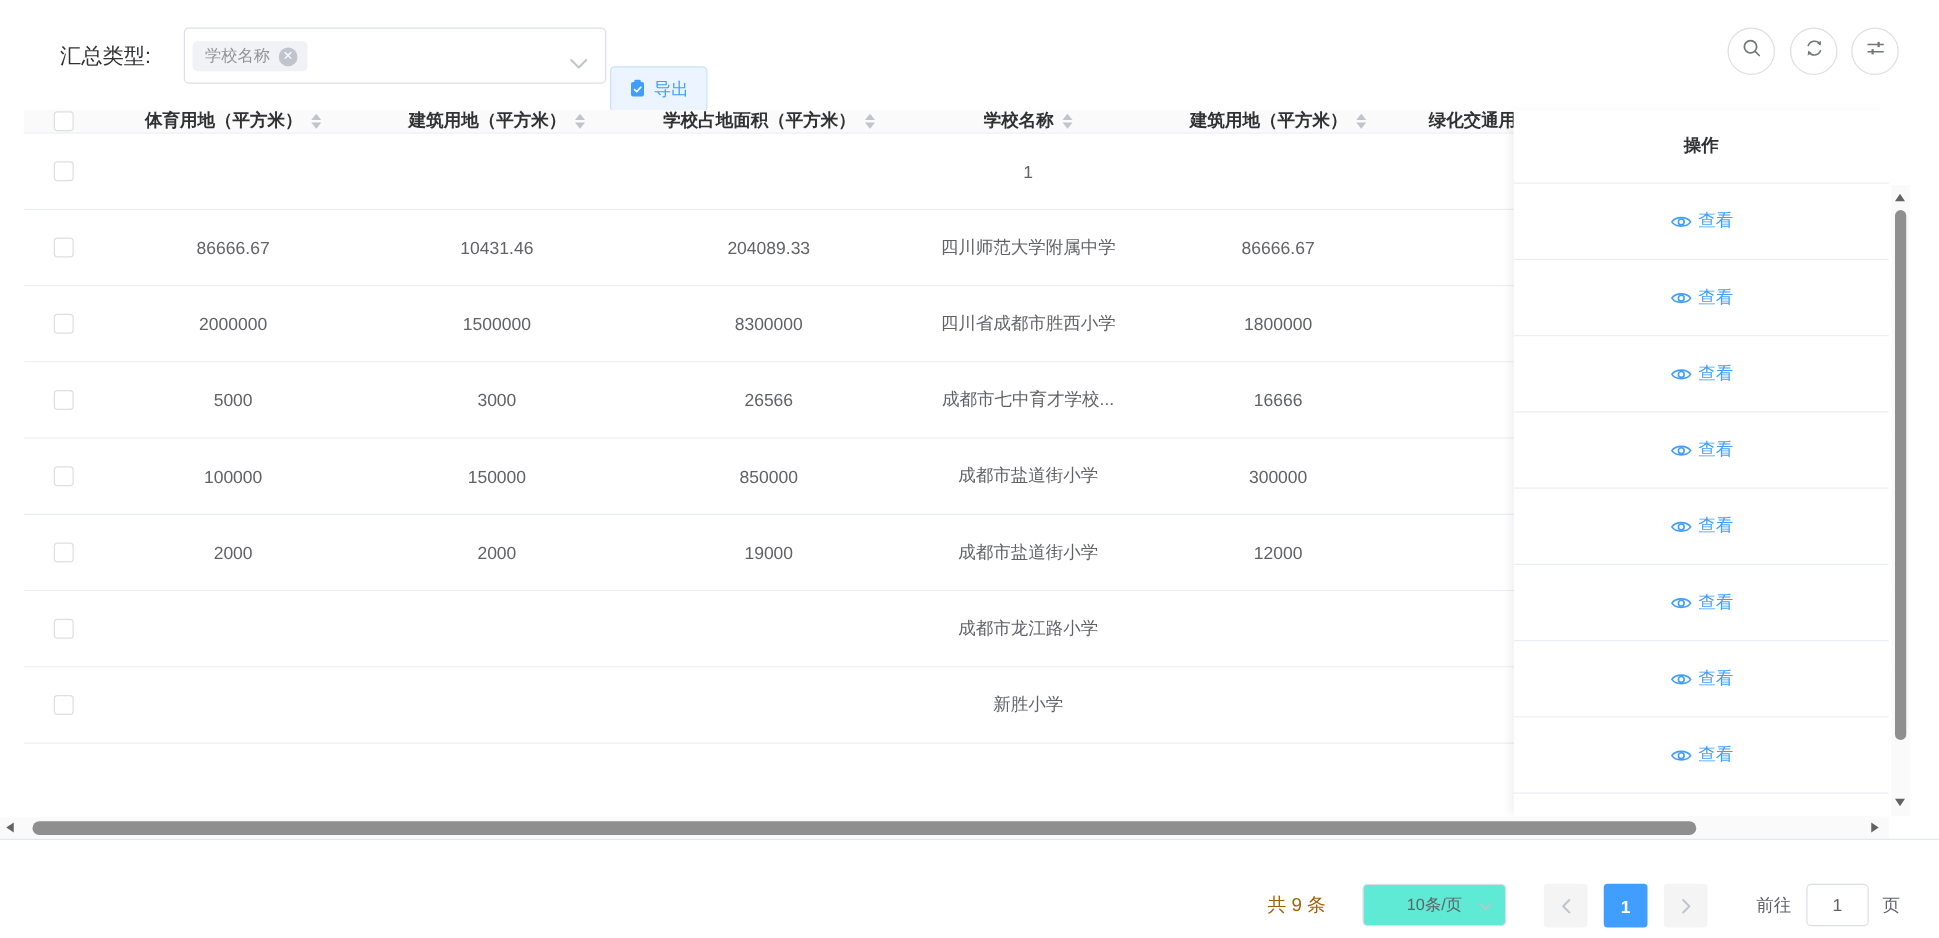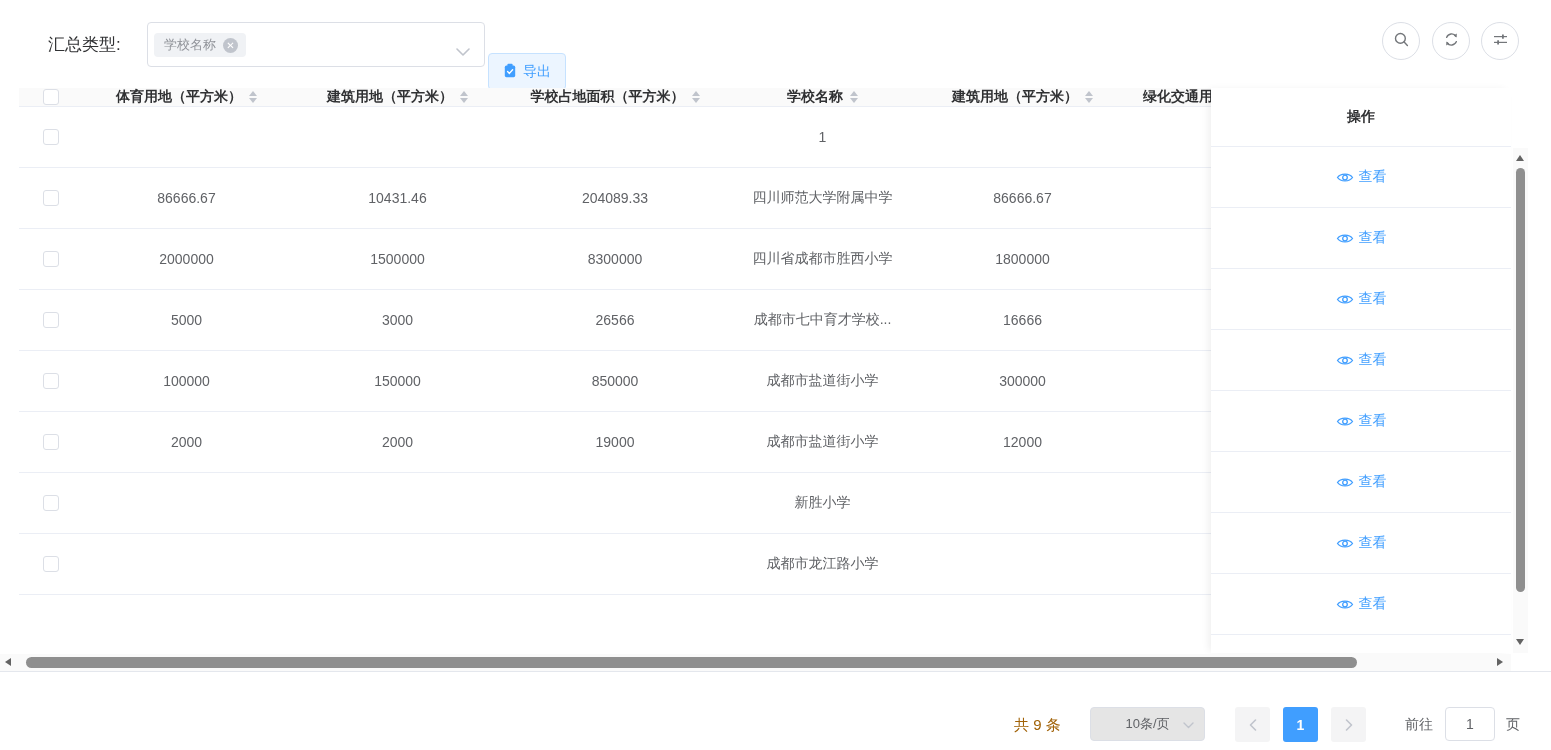--- a/index.html
+++ b/index.html
@@ -56,21 +56,21 @@
   .hsb .arr-l { position:absolute; left:5px; top:4px; width:0; height:0;
     border-top:4.5px solid transparent; border-bottom:4.5px solid transparent; border-right:6px solid #636363; }
   .hsb .thumb { position:absolute; left:26px; top:3px; width:1331px; height:11px; border-radius:5.5px; background:#8f8f8f; cursor:pointer; }
   .hsb .arr-r { position:absolute; right:8px; top:4px; width:0; height:0;
     border-top:4.5px solid transparent; border-bottom:4.5px solid transparent; border-left:6px solid #636363; }
   .tbl-bottom-line { position:absolute; left:0; top:671px; width:1551px; height:1px; background:#e4e7ed; }
 
   
   .pg-total { position:absolute; left:1014px; top:707px; height:35px; line-height:35px; font-size:15px; color:#a16207; }
   .pg-size { position:absolute; left:1090px; top:707px; width:115px; height:34px; border:1px solid #dcdfe6;
-    border-radius:4px; background:#e5e5e5; display:flex; align-items:center; justify-content:center;
+    border-radius:4px; background:#5eead4; display:flex; align-items:center; justify-content:center;
     font-size:13px; color:#606266; cursor:pointer; }
   .pg-size svg { position:absolute; right:10px; top:14px; }
   .pg-btn { position:absolute; top:707px; width:35px; height:35px; border-radius:3px; background:#f4f4f5;
     display:flex; align-items:center; justify-content:center; cursor:pointer; }
   .pg-prev{left:1235px;} .pg-next{left:1331px;}
   .pg-cur { position:absolute; left:1283px; top:707px; width:35px; height:35px; border-radius:3px;
     background:#409eff; color:#fff; font-size:14px; font-weight:700; display:flex; align-items:center;
     justify-content:center; cursor:pointer; }
   .pg-goto { position:absolute; left:1405px; top:707px; height:35px; line-height:35px; font-size:14px; color:#606266; }
   .pg-input { position:absolute; left:1445px; top:707px; width:50px; height:34px; border:1px solid #dcdfe6;
@@ -252,32 +252,32 @@
       <div class="td">12000</div>
       <div class="td"></div>
     </div>
     <div class="tr grid">
       <div class="td">
           <span class="checkbox"></span>
         </div>
       <div class="td"></div>
       <div class="td"></div>
       <div class="td"></div>
+      <div class="td">成都市龙江路小学</div>
+      <div class="td"></div>
+      <div class="td"></div>
+    </div>
+    <div class="tr grid">
+      <div class="td">
+          <span class="checkbox"></span>
+        </div>
+      <div class="td"></div>
+      <div class="td"></div>
+      <div class="td"></div>
       <div class="td">新胜小学</div>
-      <div class="td"></div>
-      <div class="td"></div>
-    </div>
-    <div class="tr grid">
-      <div class="td">
-          <span class="checkbox"></span>
-        </div>
-      <div class="td"></div>
-      <div class="td"></div>
-      <div class="td"></div>
-      <div class="td">成都市龙江路小学</div>
       <div class="td"></div>
       <div class="td"></div>
     </div>
   </div>
 
   <div class="ops">
     <div class="ops-head">操作</div>
     <div class="ops-cell">
         <span class="view-link">
           <svg width="18" height="13" viewBox="0 0 18 13">

